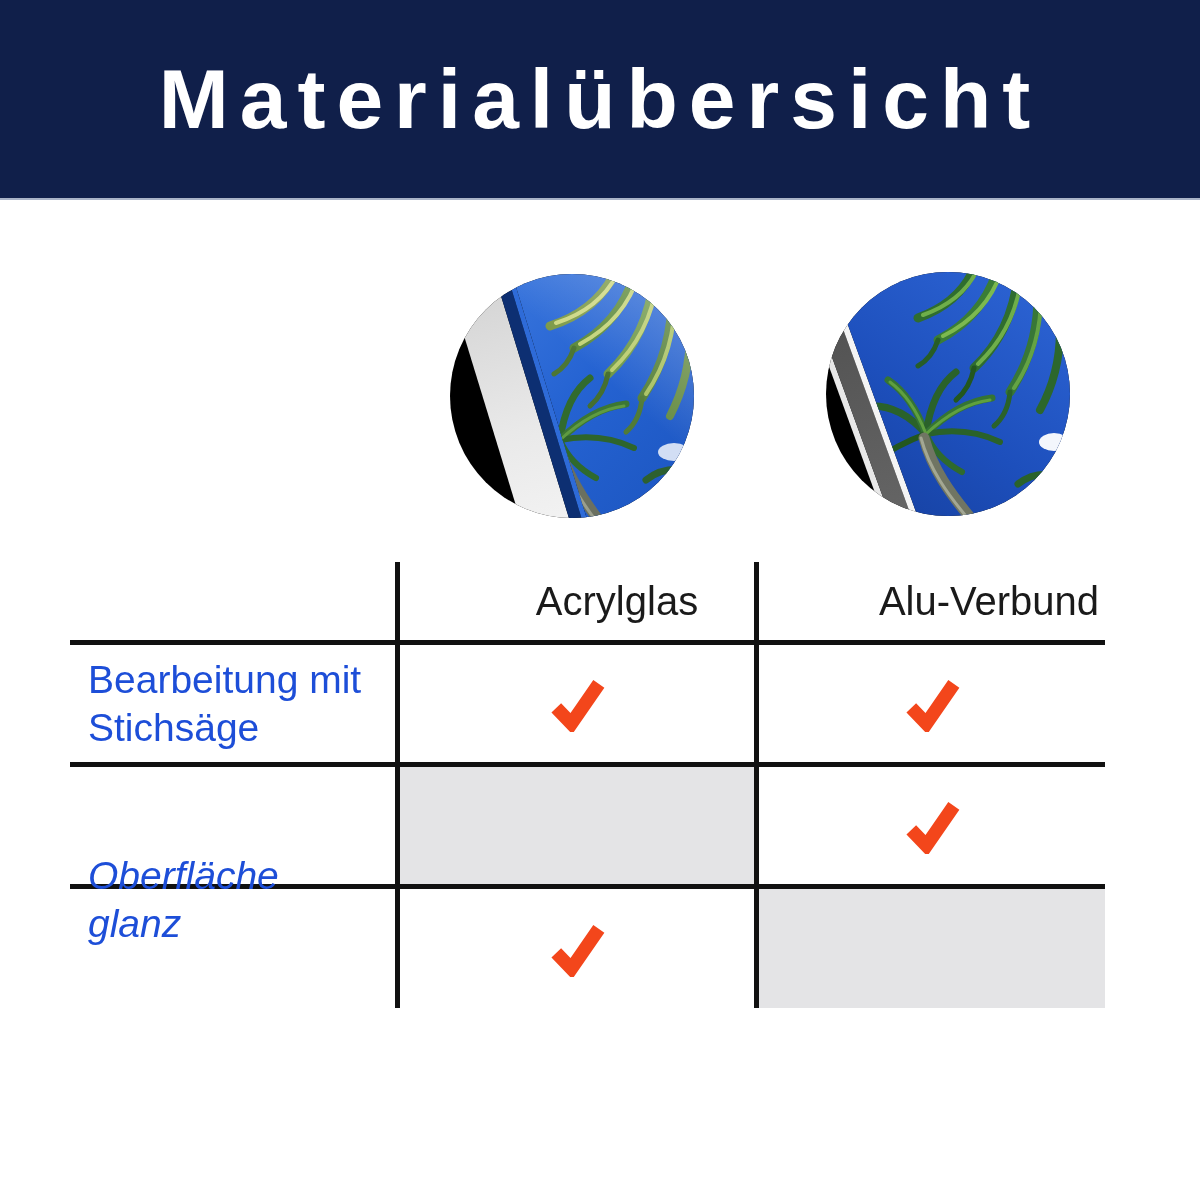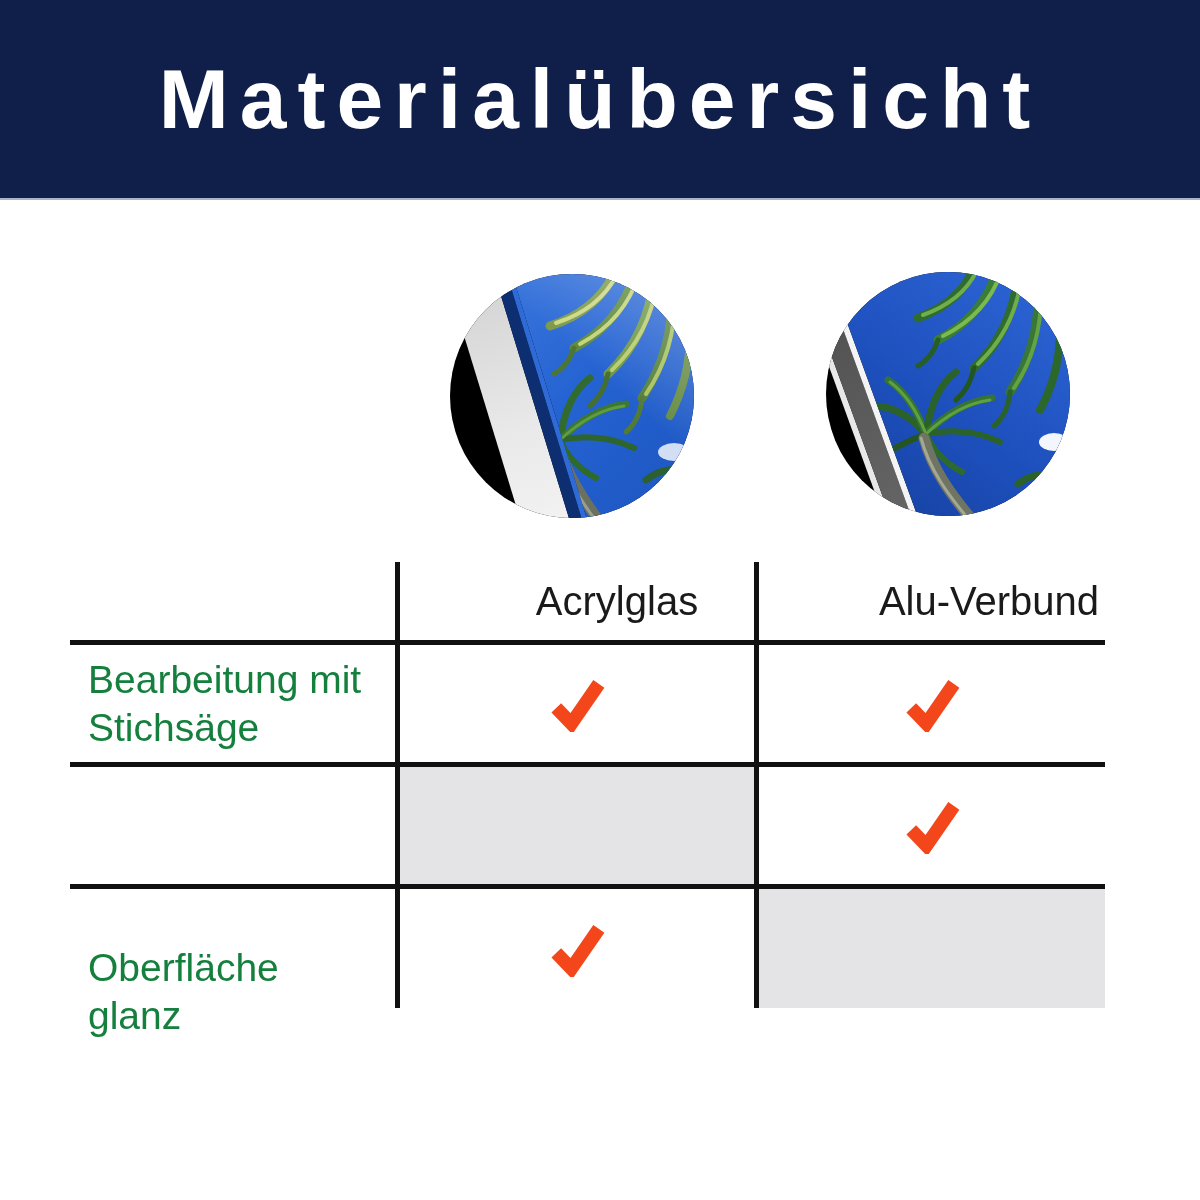--- a/index.html
+++ b/index.html
@@ -36,25 +36,25 @@
     position:absolute;top:562px;height:78px;
     display:flex;align-items:center;justify-content:center;
     font-size:40px;color:#1a1a1a;padding-left:40px;
   }
   .colhead.c1{left:400px;width:354px;}
   .colhead.c2{left:759px;width:346px;margin-left:17px;}
   
   .rowlabel{
     position:absolute;left:88px;width:292px;
     display:flex;align-items:center;
-    font-size:39px;line-height:48px;color:#15803d;
+    font-size:39px;line-height:48px;color:#1d4ed8;
   }
   .r1{top:645px;height:117px;}
   .r2{top:767px;height:117px;}
-  .r3{top:932px;height:119px;}
+  .r3{top:840px;height:119px;font-style:italic;}
   
   .cell{
     position:absolute;display:flex;align-items:center;justify-content:center;
   }
   .cell.na{background:var(--cell-na,#e4e4e6);}
   .check-icon{width:56px;height:56px;}
   .cell[data-row="0"]{top:645px;height:117px;}
   .cell[data-row="1"]{top:767px;height:117px;}
   .cell[data-row="2"]{top:889px;height:119px;}
   .cell[data-col="0"]{left:400px;width:354px;}

